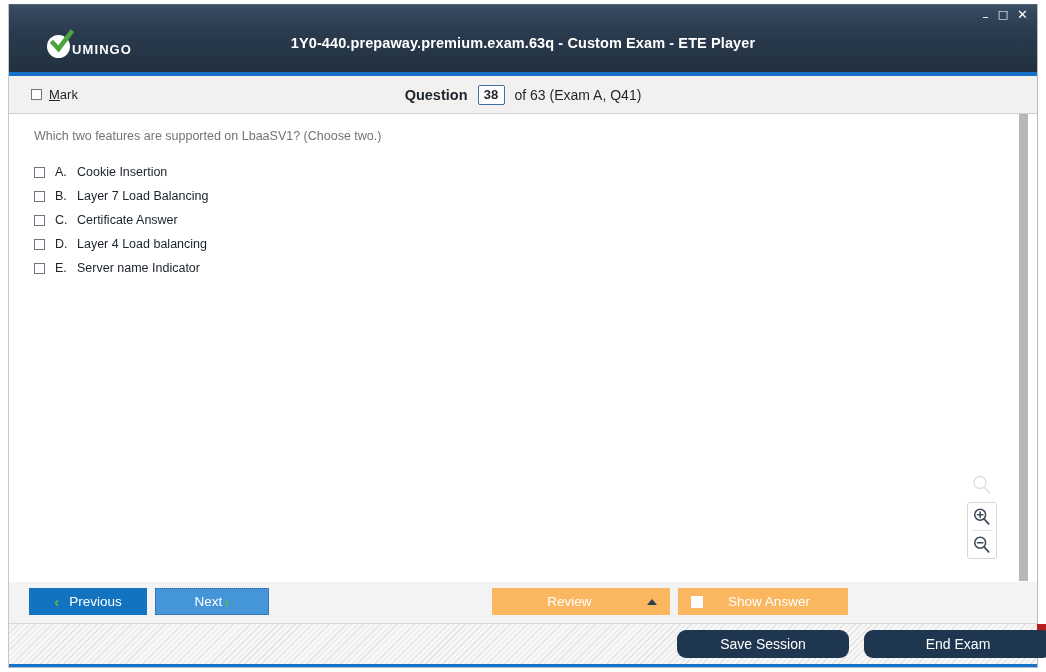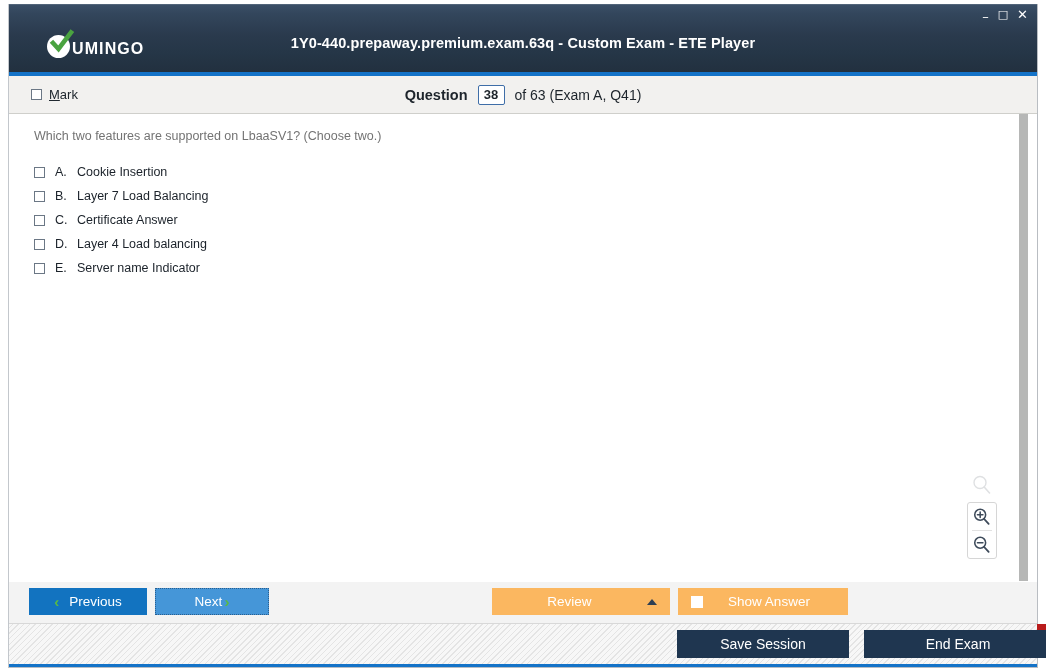--- a/index.html
+++ b/index.html
@@ -98,21 +98,21 @@
     background: #ffffff;
   }
   #brand-logo .mark svg {
     position: absolute;
     left: 2px;
     top: -2px;
     overflow: visible;
   }
   #brand-logo .wordmark {
     color: #ffffff;
-    font-size: 16px;
+    font-size: 13px;
     font-weight: bold;
     letter-spacing: 1.1px;
     margin-left: 0px;
     position: relative;
     top: 4px;
     font-family: "Liberation Sans", sans-serif;
   }
 
   #window-title {
     position: absolute;
@@ -361,20 +361,21 @@
     height: 28px;
     background: #1f3650;
     color: #ffffff;
     font-size: 14px;
     display: flex;
     align-items: center;
     justify-content: center;
     cursor: default;
     user-select: none;
     box-sizing: border-box;
+    border-radius: 9px;
   }
   #btn-save-session { left: 668px; width: 172px; }
   #btn-end-exam { left: 855px; width: 188px; }
 </style>
 </head>
 <body>
 
 <div id="app-window">
 
   <div id="titlebar">

